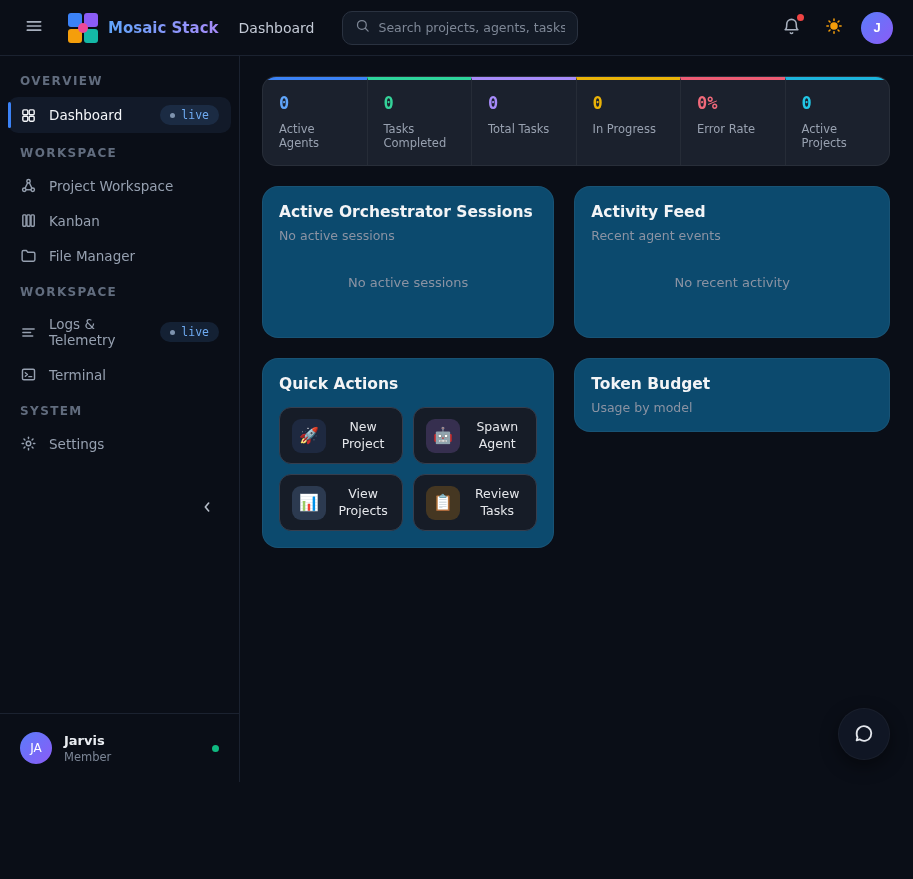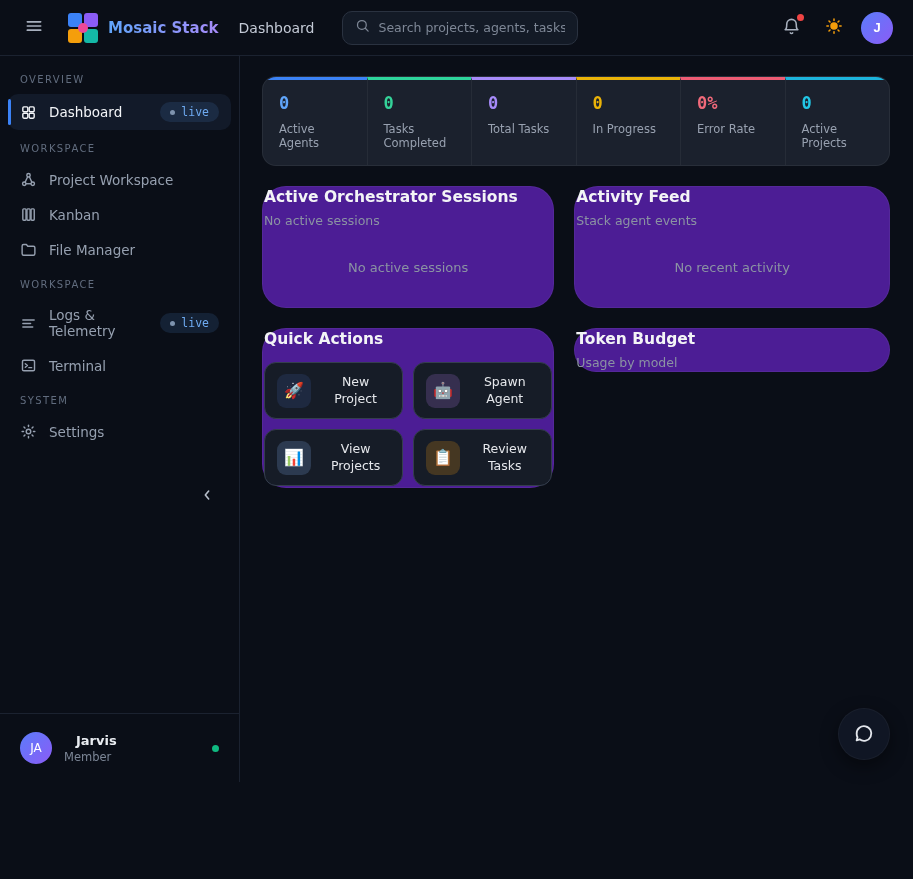--- a/index.html
+++ b/index.html
@@ -33,58 +33,58 @@
     background:#EF4444; }
   .theme-btn { color:#F59E0B; }
   .avatar { width:32px; height:32px; border-radius:50%; border:none; cursor:pointer;
     background:linear-gradient(135deg,#5B7CFA,#8B5CF6); color:#fff; font-size:13px;
     font-weight:bold; display:flex; align-items:center; justify-content:center; }
 
   
   .shell { flex:1; display:flex; min-height:0; }
   .sidebar { width:240px; flex:0 0 240px; border-right:1px solid #1B2230; display:flex;
     flex-direction:column; padding-top:6px; background:#0A0E17; }
-  .nav-label { padding:12px 20px 8px; font-size:10px; font-weight:normal; letter-spacing:1.4px;
+  .nav-label { padding:12px 20px 8px; font-size:12px; font-weight:bold; letter-spacing:1.4px;
     color:#616C7E; }
   .nav-item { display:flex; align-items:center; gap:12px; margin:1px 8px; padding:8px 12px;
     border-radius:10px; color:#96A0B0; font-size:13.5px; cursor:pointer; position:relative;
     background:none; border:none; width:calc(100% - 16px); text-align:left; font-family:inherit; }
   .nav-item .nav-ic { display:flex; color:inherit; }
   .nav-item.active { background:#121A29; color:#F3F5F8; }
   .active-bar { position:absolute; left:0; top:5px; bottom:5px; width:3px; border-radius:3px;
     background:#3B82F6; }
   .live-badge { margin-left:auto; display:inline-flex; align-items:center; gap:6px;
     background:rgba(96,165,250,.13); color:#6FABF2; border-radius:999px; padding:3px 10px;
     font-size:11.5px; font-family:"DejaVu Sans Mono","Liberation Mono",monospace; }
   .live-dot { width:5px; height:5px; border-radius:50%; background:#7E93AE; }
   .collapse-btn { align-self:flex-end; margin:34px 20px 0 0; background:none; border:none;
     color:#B6BDC9; cursor:pointer; display:flex; padding:4px; }
   .sidebar-footer { margin-top:auto; border-top:1px solid #1B2230; padding:18px 20px;
     display:flex; align-items:center; gap:12px; cursor:pointer; }
   .avatar-lg { width:32px; height:32px; border-radius:50%; flex:0 0 32px;
     background:linear-gradient(135deg,#5B7CFA,#8B5CF6); color:#fff; font-size:12px;
     font-weight:normal; display:flex; align-items:center; justify-content:center; }
-  .user-name { font-size:13px; font-weight:bold; color:#E9ECF1;margin-left:12px; }
+  .user-name { font-size:13px; font-weight:bold; color:#E9ECF1; }
   .user-role { font-size:11.5px; color:#7C8696; margin-top:2px; }
   .status-dot { margin-left:auto; width:7px; height:7px; border-radius:50%; background:#10B981; }
 
   
   .main { flex:1; min-width:0; padding:20px 23px 20px 22px; overflow:hidden; }
   .stats-row { display:flex; border-radius:14px; overflow:hidden;
     border:1px solid rgba(255,255,255,.06); background:#1B212D; }
   .stat { flex:1; padding:13px 16px 15px; border-top:3px solid transparent; }
   .stat + .stat { border-left:1px solid rgba(255,255,255,.05); }
   .stat-value { font-family:"DejaVu Sans Mono","Liberation Mono",monospace; font-size:17px;
     font-weight:bold; }
   .stat-label { font-size:11.5px; color:#98A1B0; margin-top:9px; }
 
   .cards-grid { display:grid; grid-template-columns:1fr 1.08fr; gap:20px; margin-top:20px;
     align-items:start; }
-  .card { background:#4c1d95; border:1px solid rgba(255,255,255,.05); border-radius:24px;
-    padding:1px; }
+  .card { background:#0c4a6e; border:1px solid rgba(255,255,255,.05); border-radius:16px;
+    padding:16px; }
   .card-title { font-size:15.5px; font-weight:bold; color:#F3F4F6; }
   .card-sub { font-size:12.5px; color:#8B93A3; margin-top:7px; }
   .card-empty { display:flex; align-items:center; justify-content:center; min-height:78px;
     color:#8B93A3; font-size:13px; }
   .card-empty.tall { min-height:88px; }
 
   .qa-grid { display:grid; grid-template-columns:1fr 1fr; gap:10px; margin-top:14px; }
   .qa-btn { display:flex; align-items:center; justify-content:center; gap:10px;
     min-height:57px; padding:9px 12px; background:#161C27; border:1px solid #353E4E;
     border-radius:12px; color:#E5E7EB; font-size:12.5px; font-weight:500; cursor:pointer;
@@ -316,21 +316,21 @@
       </div>
 
       <div class="cards-grid">
         <section class="card">
           <div class="card-title">Active Orchestrator Sessions</div>
           <div class="card-sub">No active sessions</div>
           <div class="card-empty">No active sessions</div>
         </section>
         <section class="card">
           <div class="card-title">Activity Feed</div>
-          <div class="card-sub">Stack agent events</div>
+          <div class="card-sub">Recent agent events</div>
           <div class="card-empty">No recent activity</div>
         </section>
       </div>
 
       <div class="cards-grid">
         <section class="card">
           <div class="card-title">Quick Actions</div>
           <div class="qa-grid">
             <button class="qa-btn">
               <span class="qa-tile">🚀</span>

